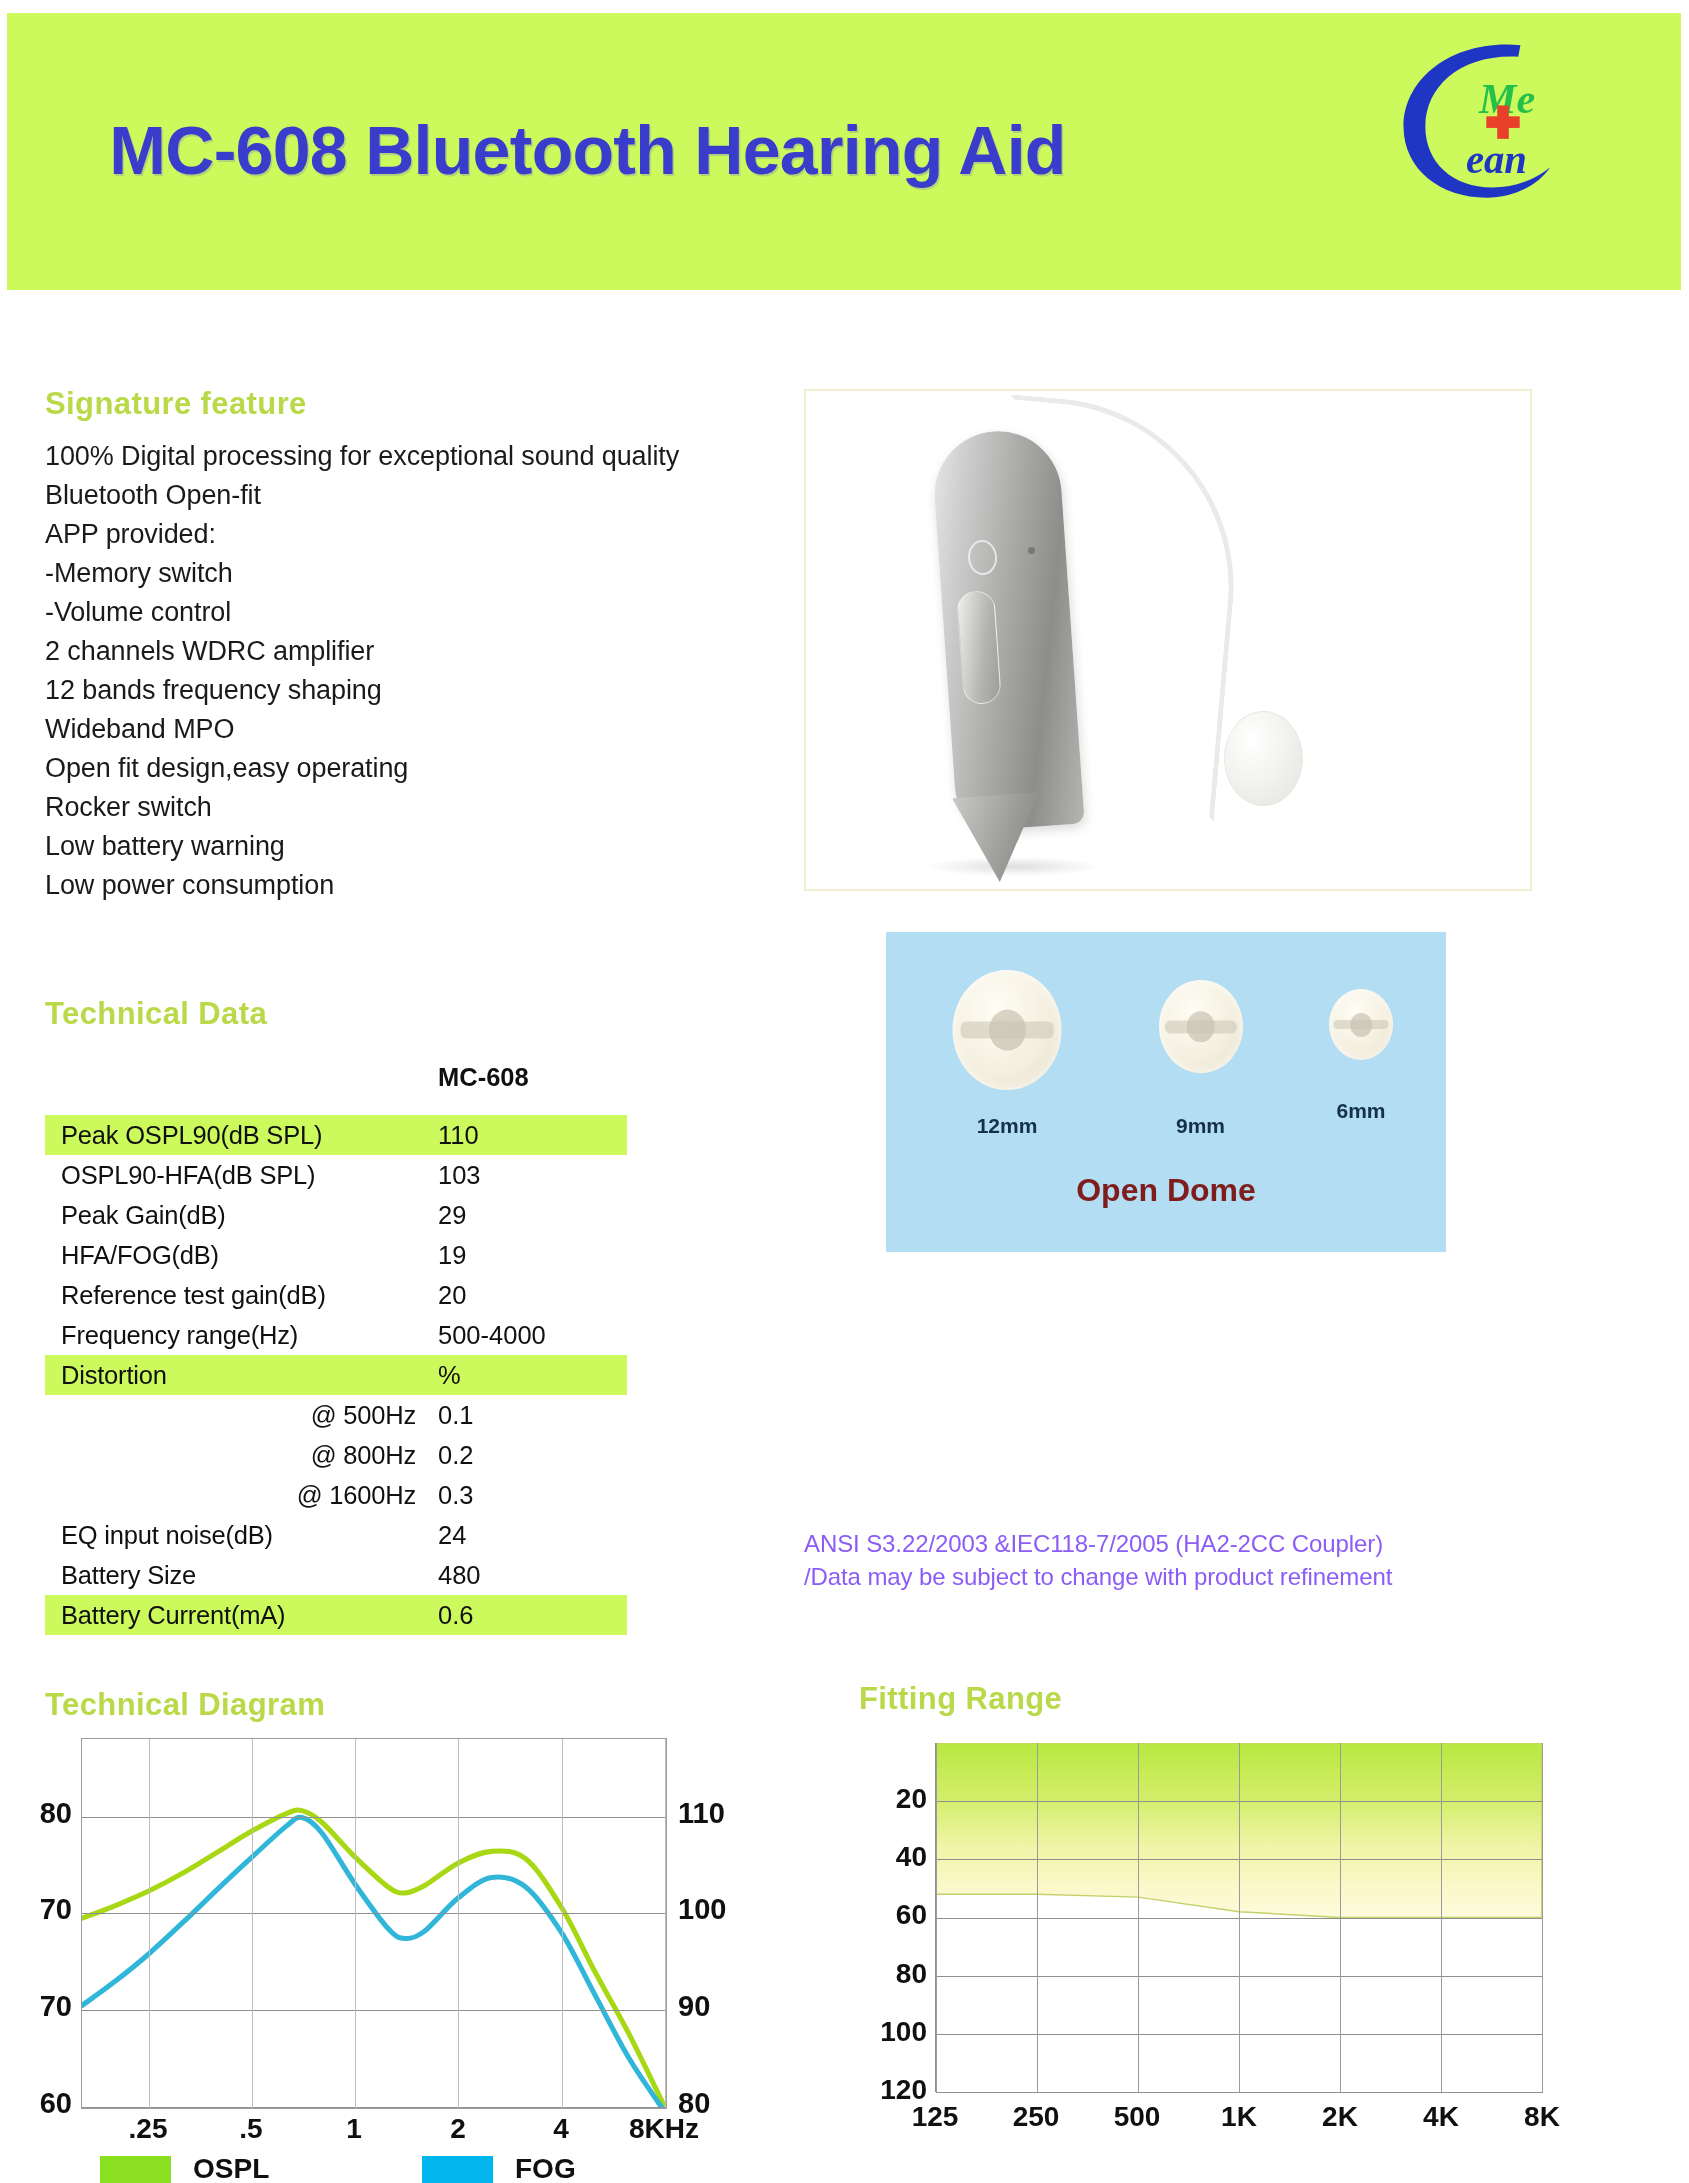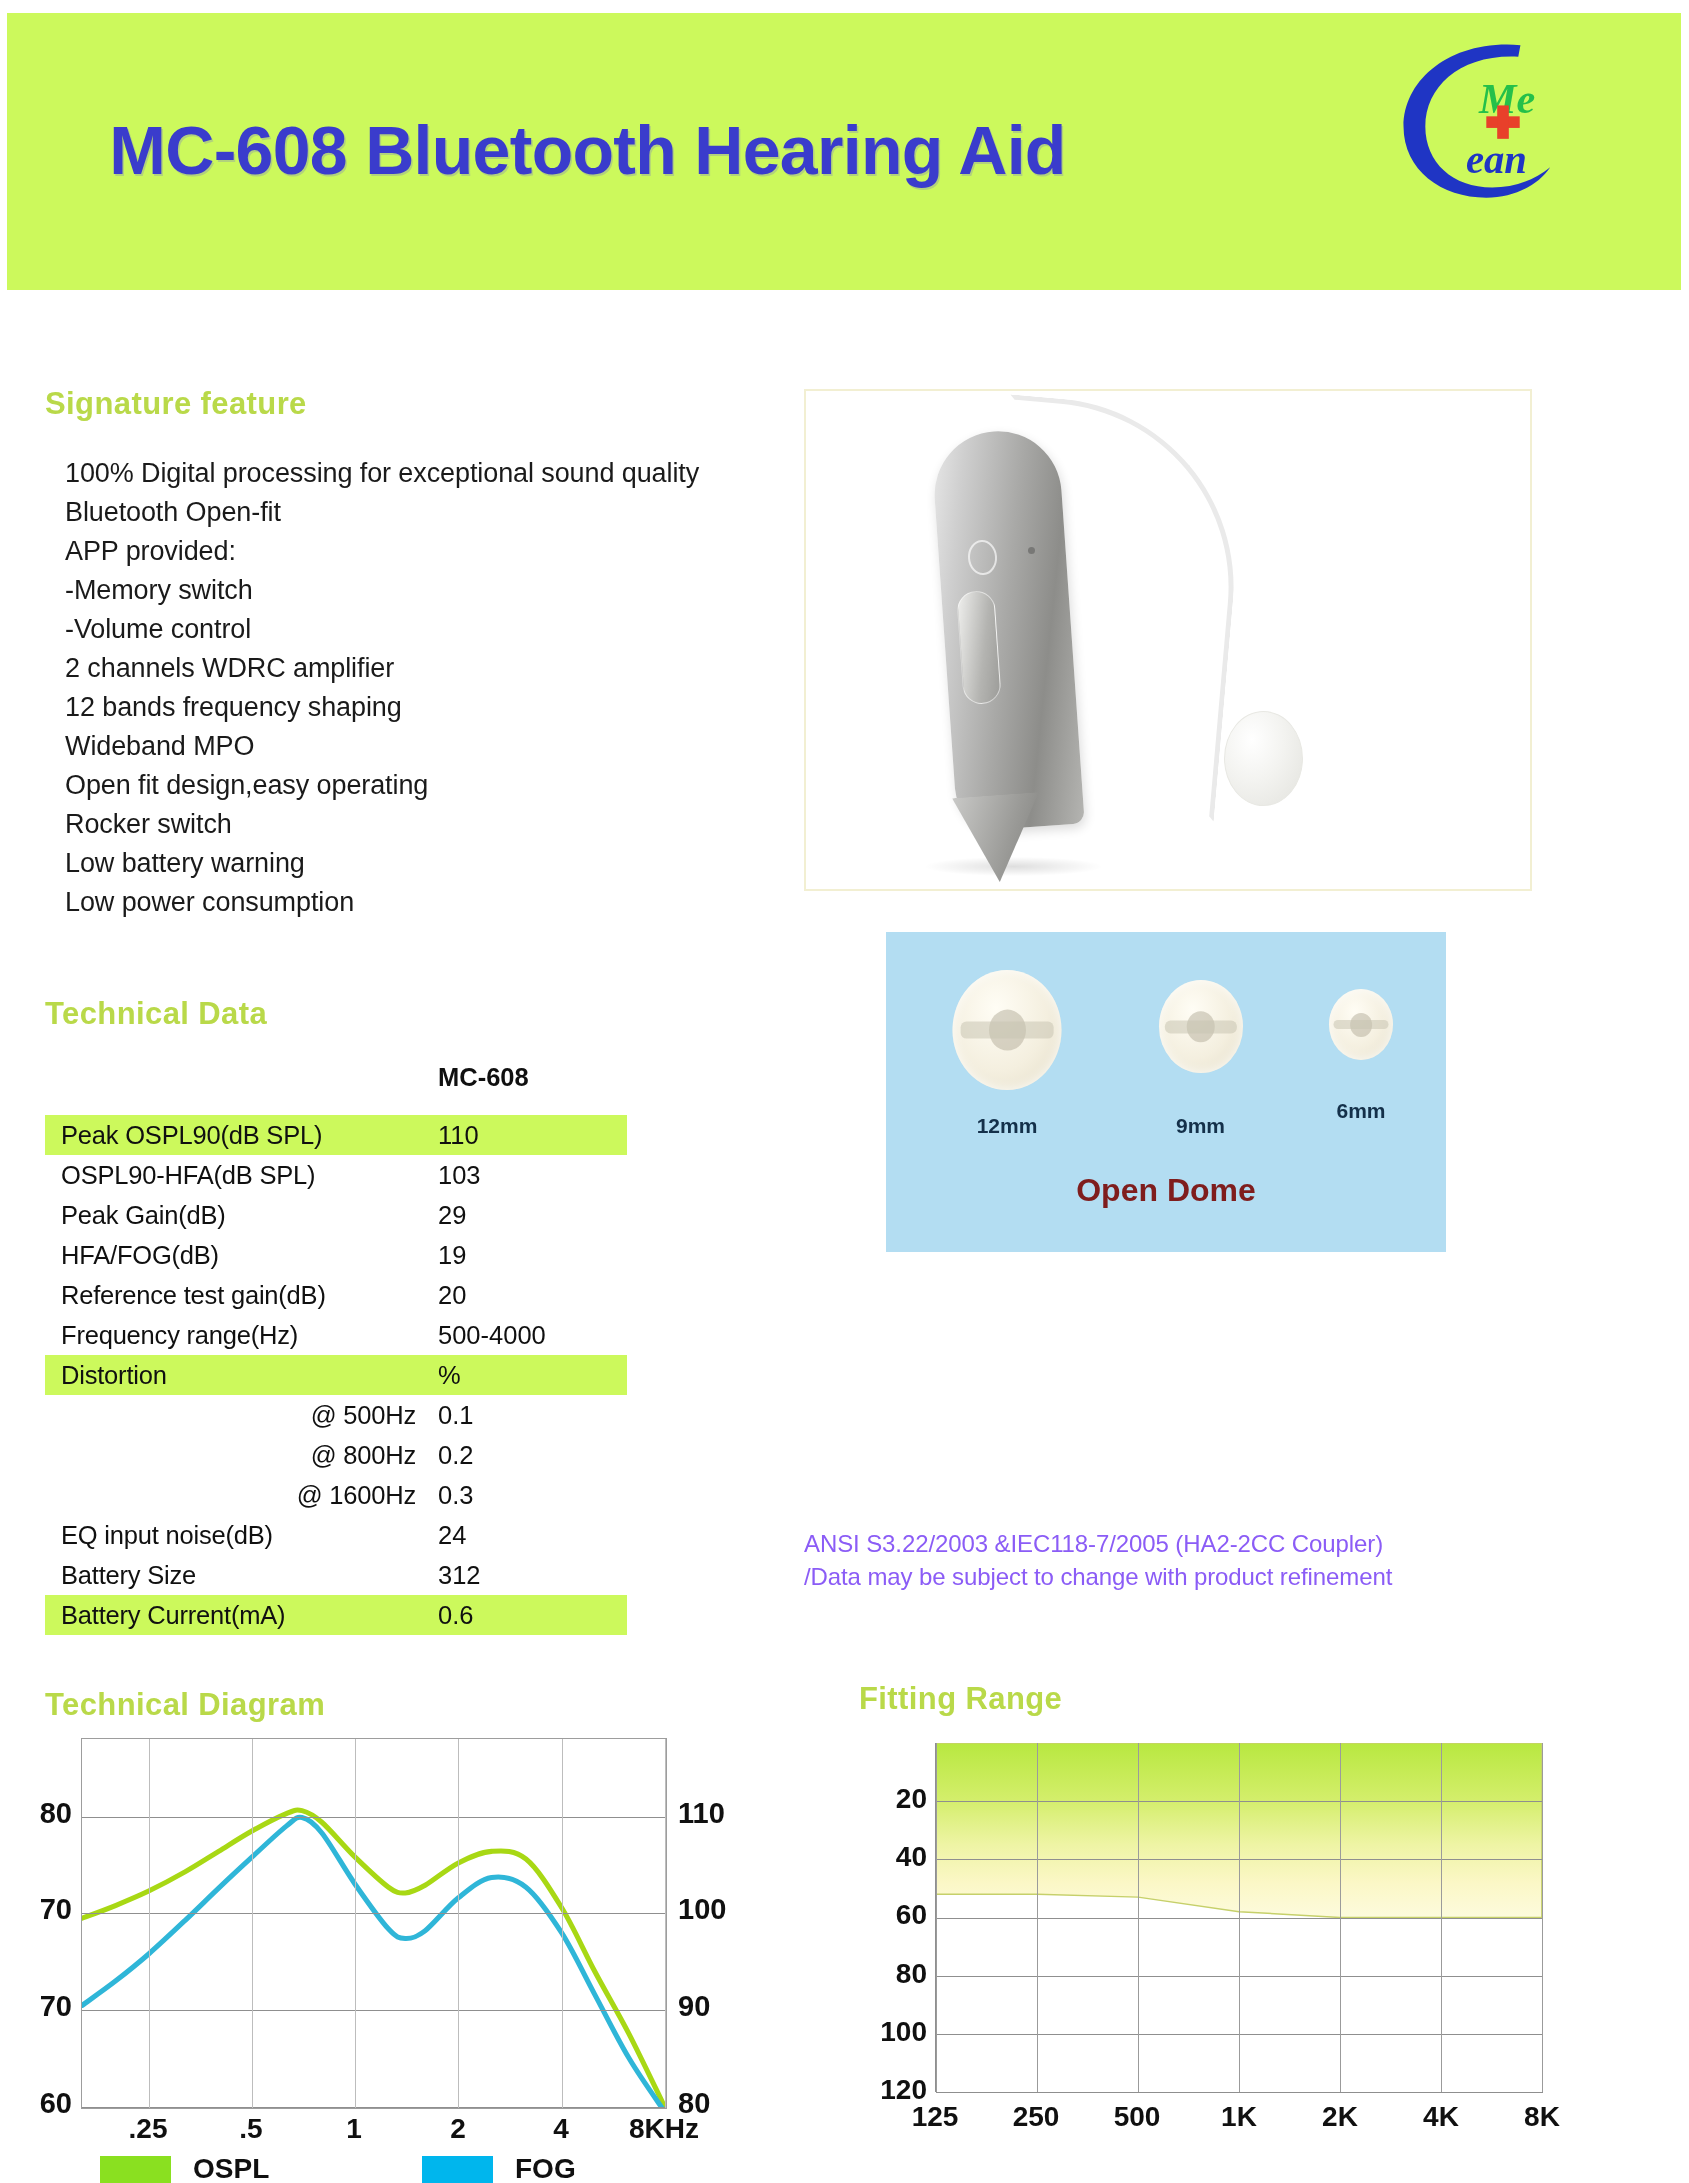--- a/index.html
+++ b/index.html
@@ -26,21 +26,21 @@
   .logo { position: absolute; right: 113px; top: 22px; width: 175px; height: 167px; }
 
   
   .sec-head {
     position: absolute;
     font-size: 31px; font-weight: bold; color: #b9d949;
     letter-spacing: 0.4px;
   }
 
   
-  .features { position: absolute; left: 45px; top: 454px; width: 735px; margin-left: 20px; }
+  .features { position: absolute; left: 45px; top: 437px; width: 735px; }
   .feat-line {
     font-size: 27px; color: #1a1a1a; line-height: 39px;
     white-space: nowrap; letter-spacing: -0.1px;
   }
 
   
   .photo-frame {
     position: absolute; left: 804px; top: 389px;
     width: 728px; height: 502px;
     background: #ffffff; border: 2.2px solid #f2efd2;
@@ -301,21 +301,21 @@
       <div class="trow indent">
         <span class="tlabel">@ 1600Hz</span>
         <span class="tval">0.3</span>
         </div>
       <div class="trow">
         <span class="tlabel">EQ input noise(dB)</span>
         <span class="tval">24</span>
         </div>
       <div class="trow">
         <span class="tlabel">Battery Size</span>
-        <span class="tval">312</span>
+        <span class="tval">480</span>
         </div>
       <div class="trow hl">
         <span class="tlabel">Battery Current(mA)</span>
         <span class="tval">0.6</span>
         </div>
     </div>
   </div>
 
   <div class="ansi">
     <div>ANSI S3.22/2003 &amp;IEC118-7/2005 (HA2-2CC Coupler)</div>

